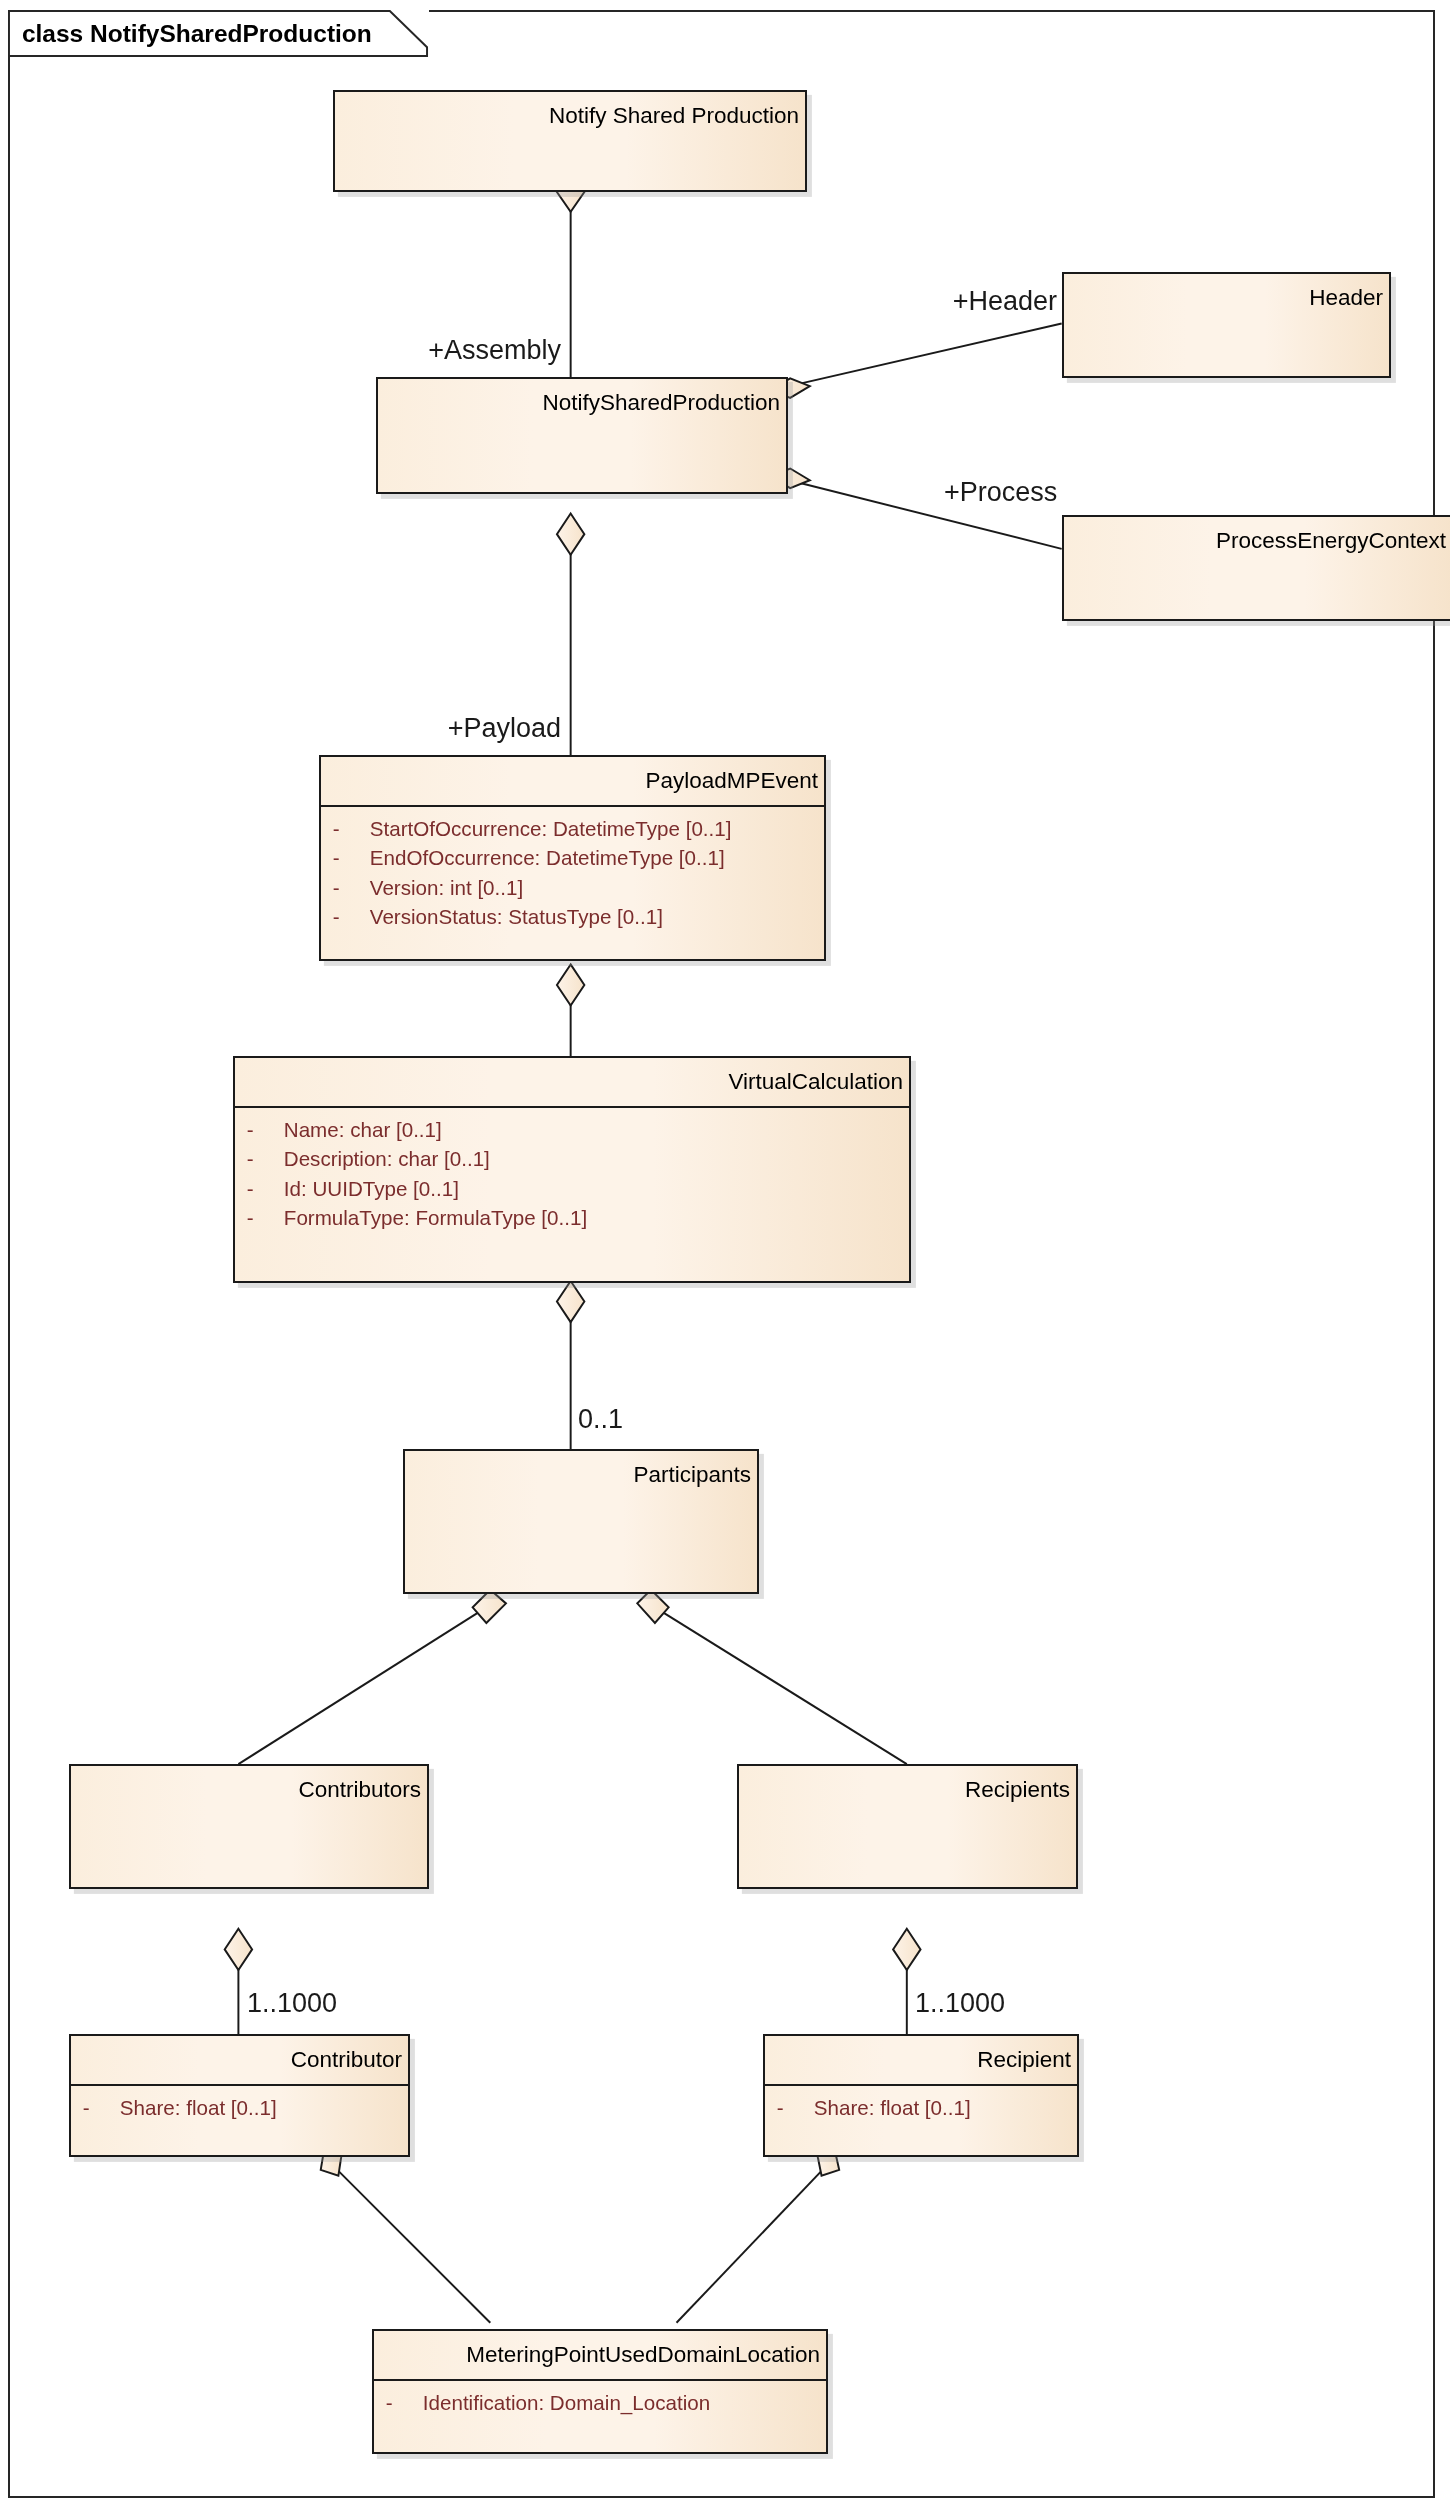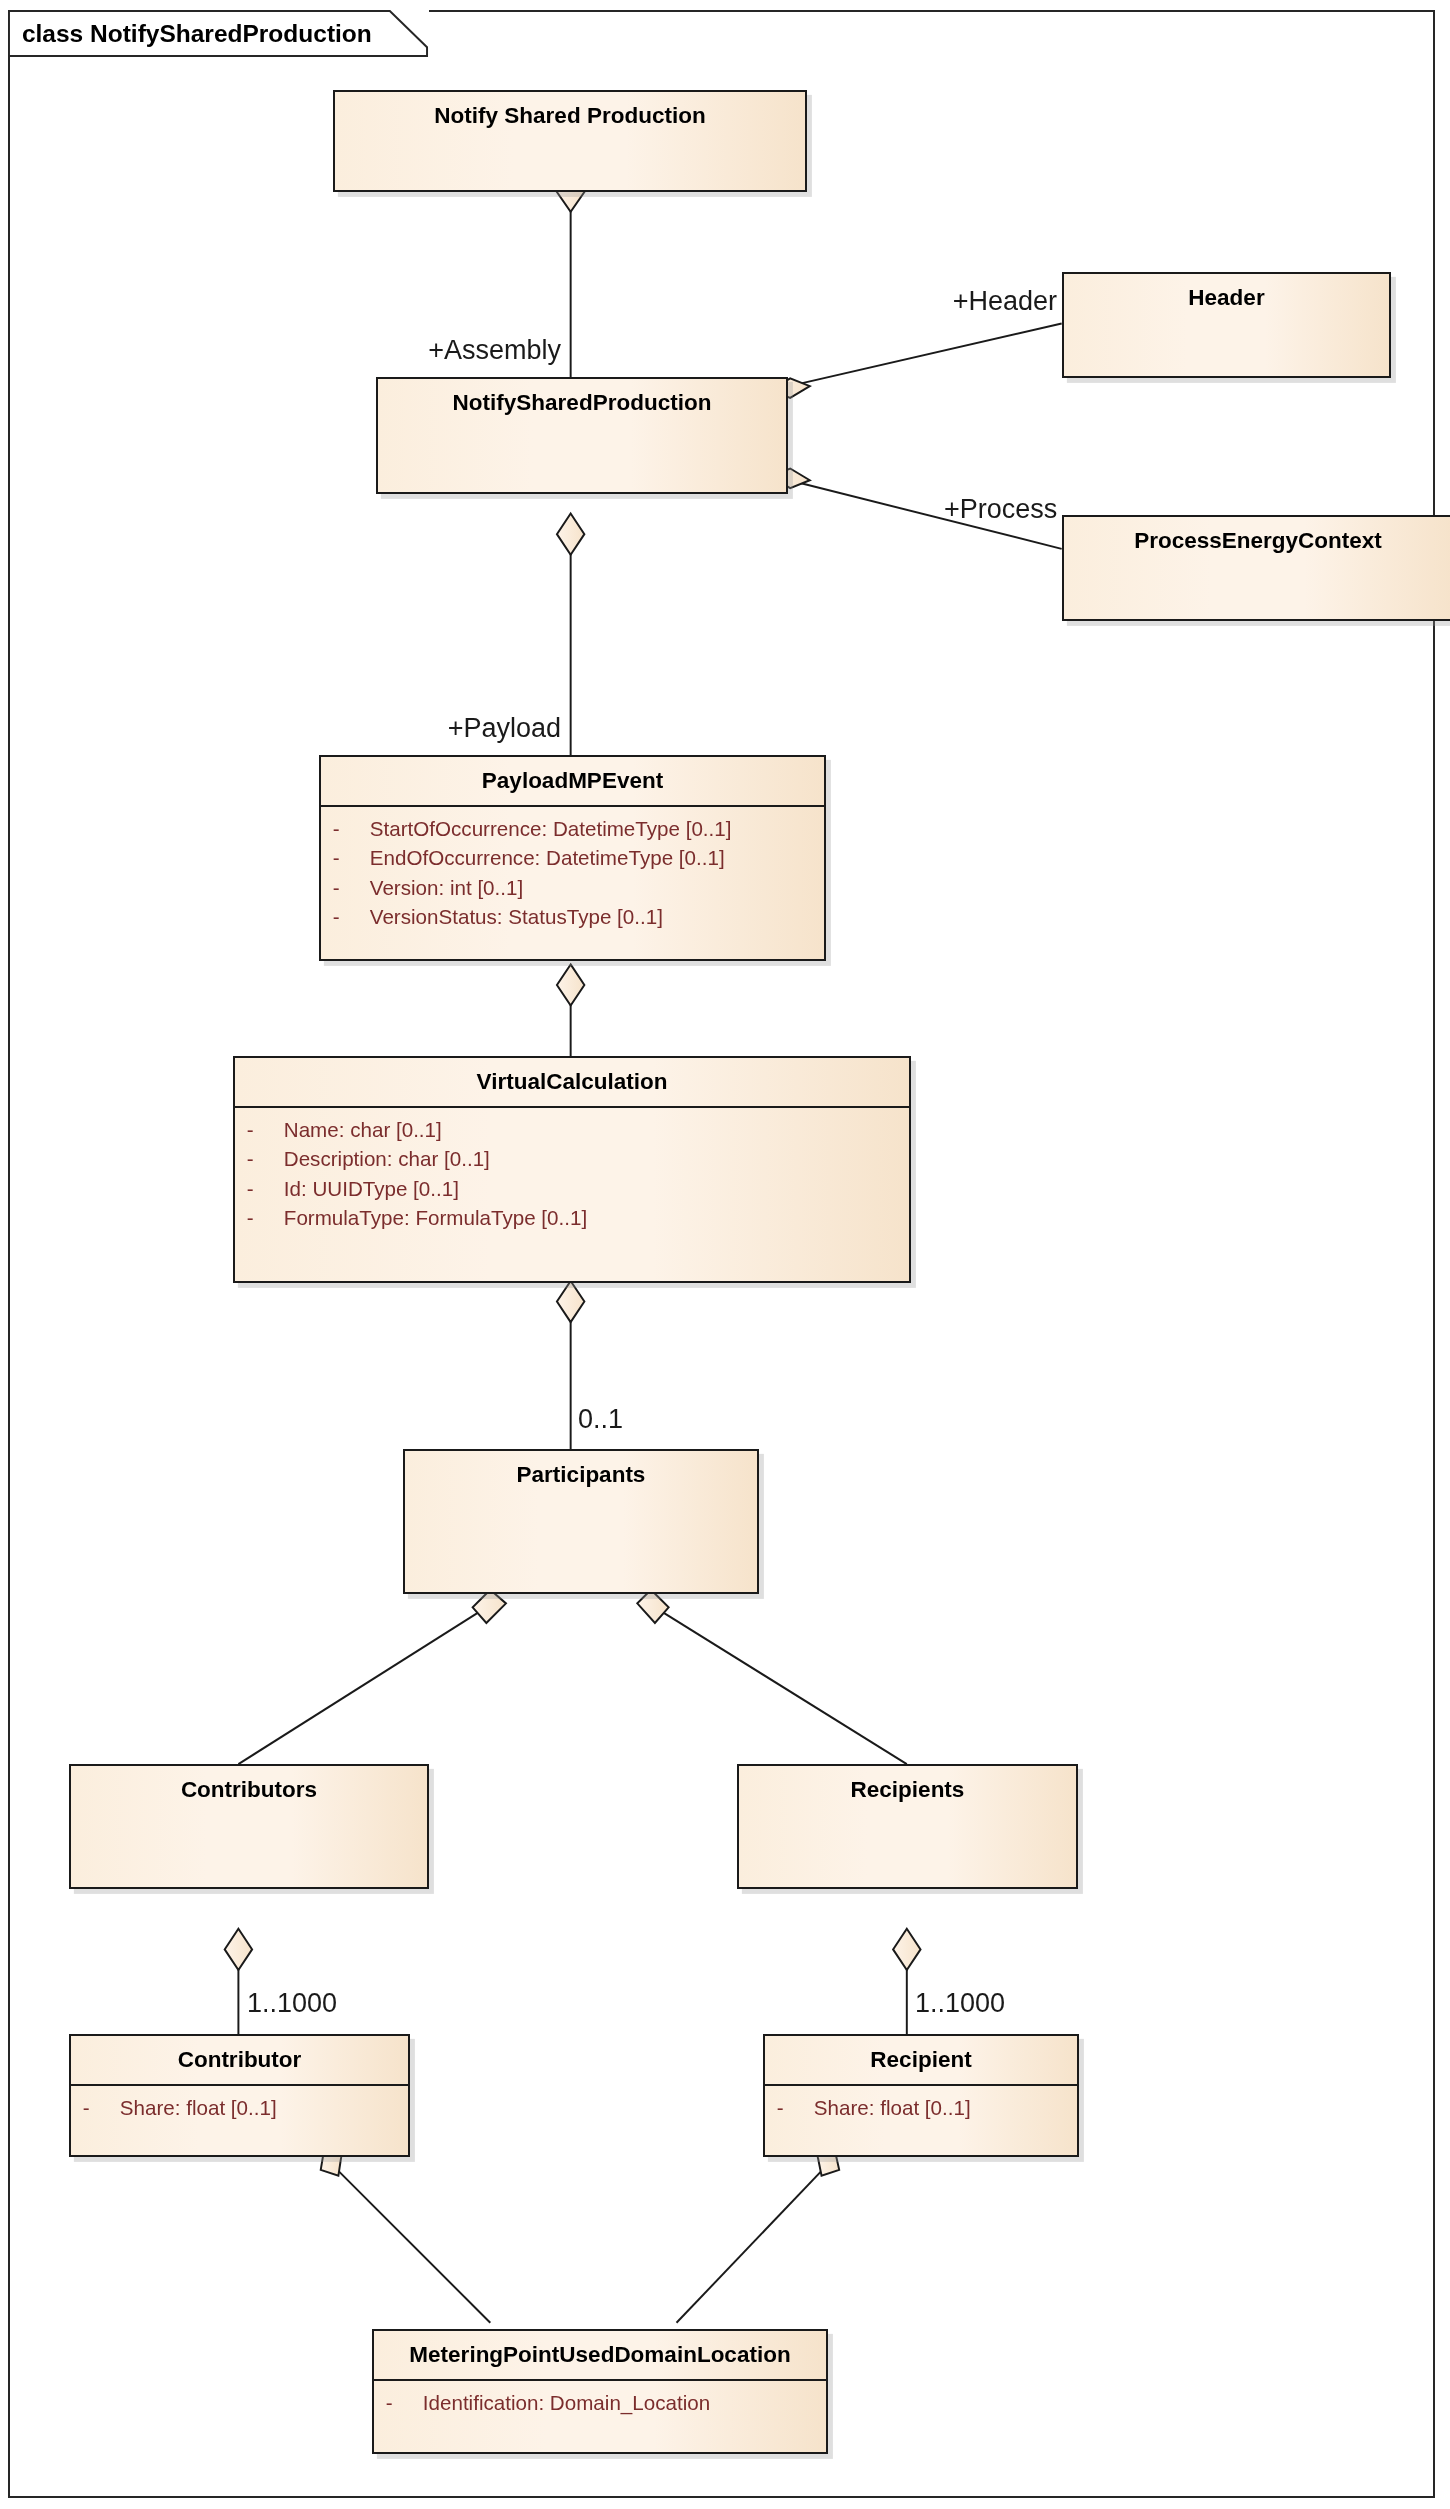--- a/index.html
+++ b/index.html
@@ -54,22 +54,22 @@
 
   
   .uml-class {
     position: absolute;
     box-sizing: border-box;
     border: 2px solid #1a1a1a;
     background: linear-gradient(to right, #fbeedd 0%, #fdf3e8 38%, #fdf3e8 62%, #f6e3cb 100%);
     box-shadow: 4.9px 4.9px 0 0 rgba(150,150,150,0.30);
   }
   .uml-title {
-    text-align: center;
-    font-weight: bold;
+    text-align: right;
+    font-weight: normal;
     font-size: 22.5px;
     color: #000000;
     padding: 11.8px 5.9px 11.8px 5.9px;
     line-height: 1.1;
     white-space: nowrap;
     overflow: hidden;
   }
   .uml-compartment {
     border-top: 2px solid #1a1a1a;
     padding: 6.9px 0 9.8px 0;
@@ -288,21 +288,21 @@
         <span class="attr-vis">-</span>
         <span class="attr-text">Identification: Domain_Location</span>
       </div>
     </div>
   </div>
 
   <div class="edge-label right-anchored" style="left:561px; top:335px;text-align:center;">+Assembly</div>
 
   <div class="edge-label right-anchored" style="left:1057px; top:286px;">+Header</div>
 
-  <div class="edge-label" style="left:944px; top:494px;text-align:right;">+Process</div>
+  <div class="edge-label" style="left:944px; top:477px;text-align:right;">+Process</div>
 
   <div class="edge-label right-anchored" style="left:561px; top:713px;">+Payload</div>
 
   <div class="edge-label" style="left:578px; top:1404px;">0..1</div>
 
   <div class="edge-label" style="left:247px; top:1988px;">1..1000</div>
 
   <div class="edge-label" style="left:915px; top:1988px;">1..1000</div>
 
 </div>

